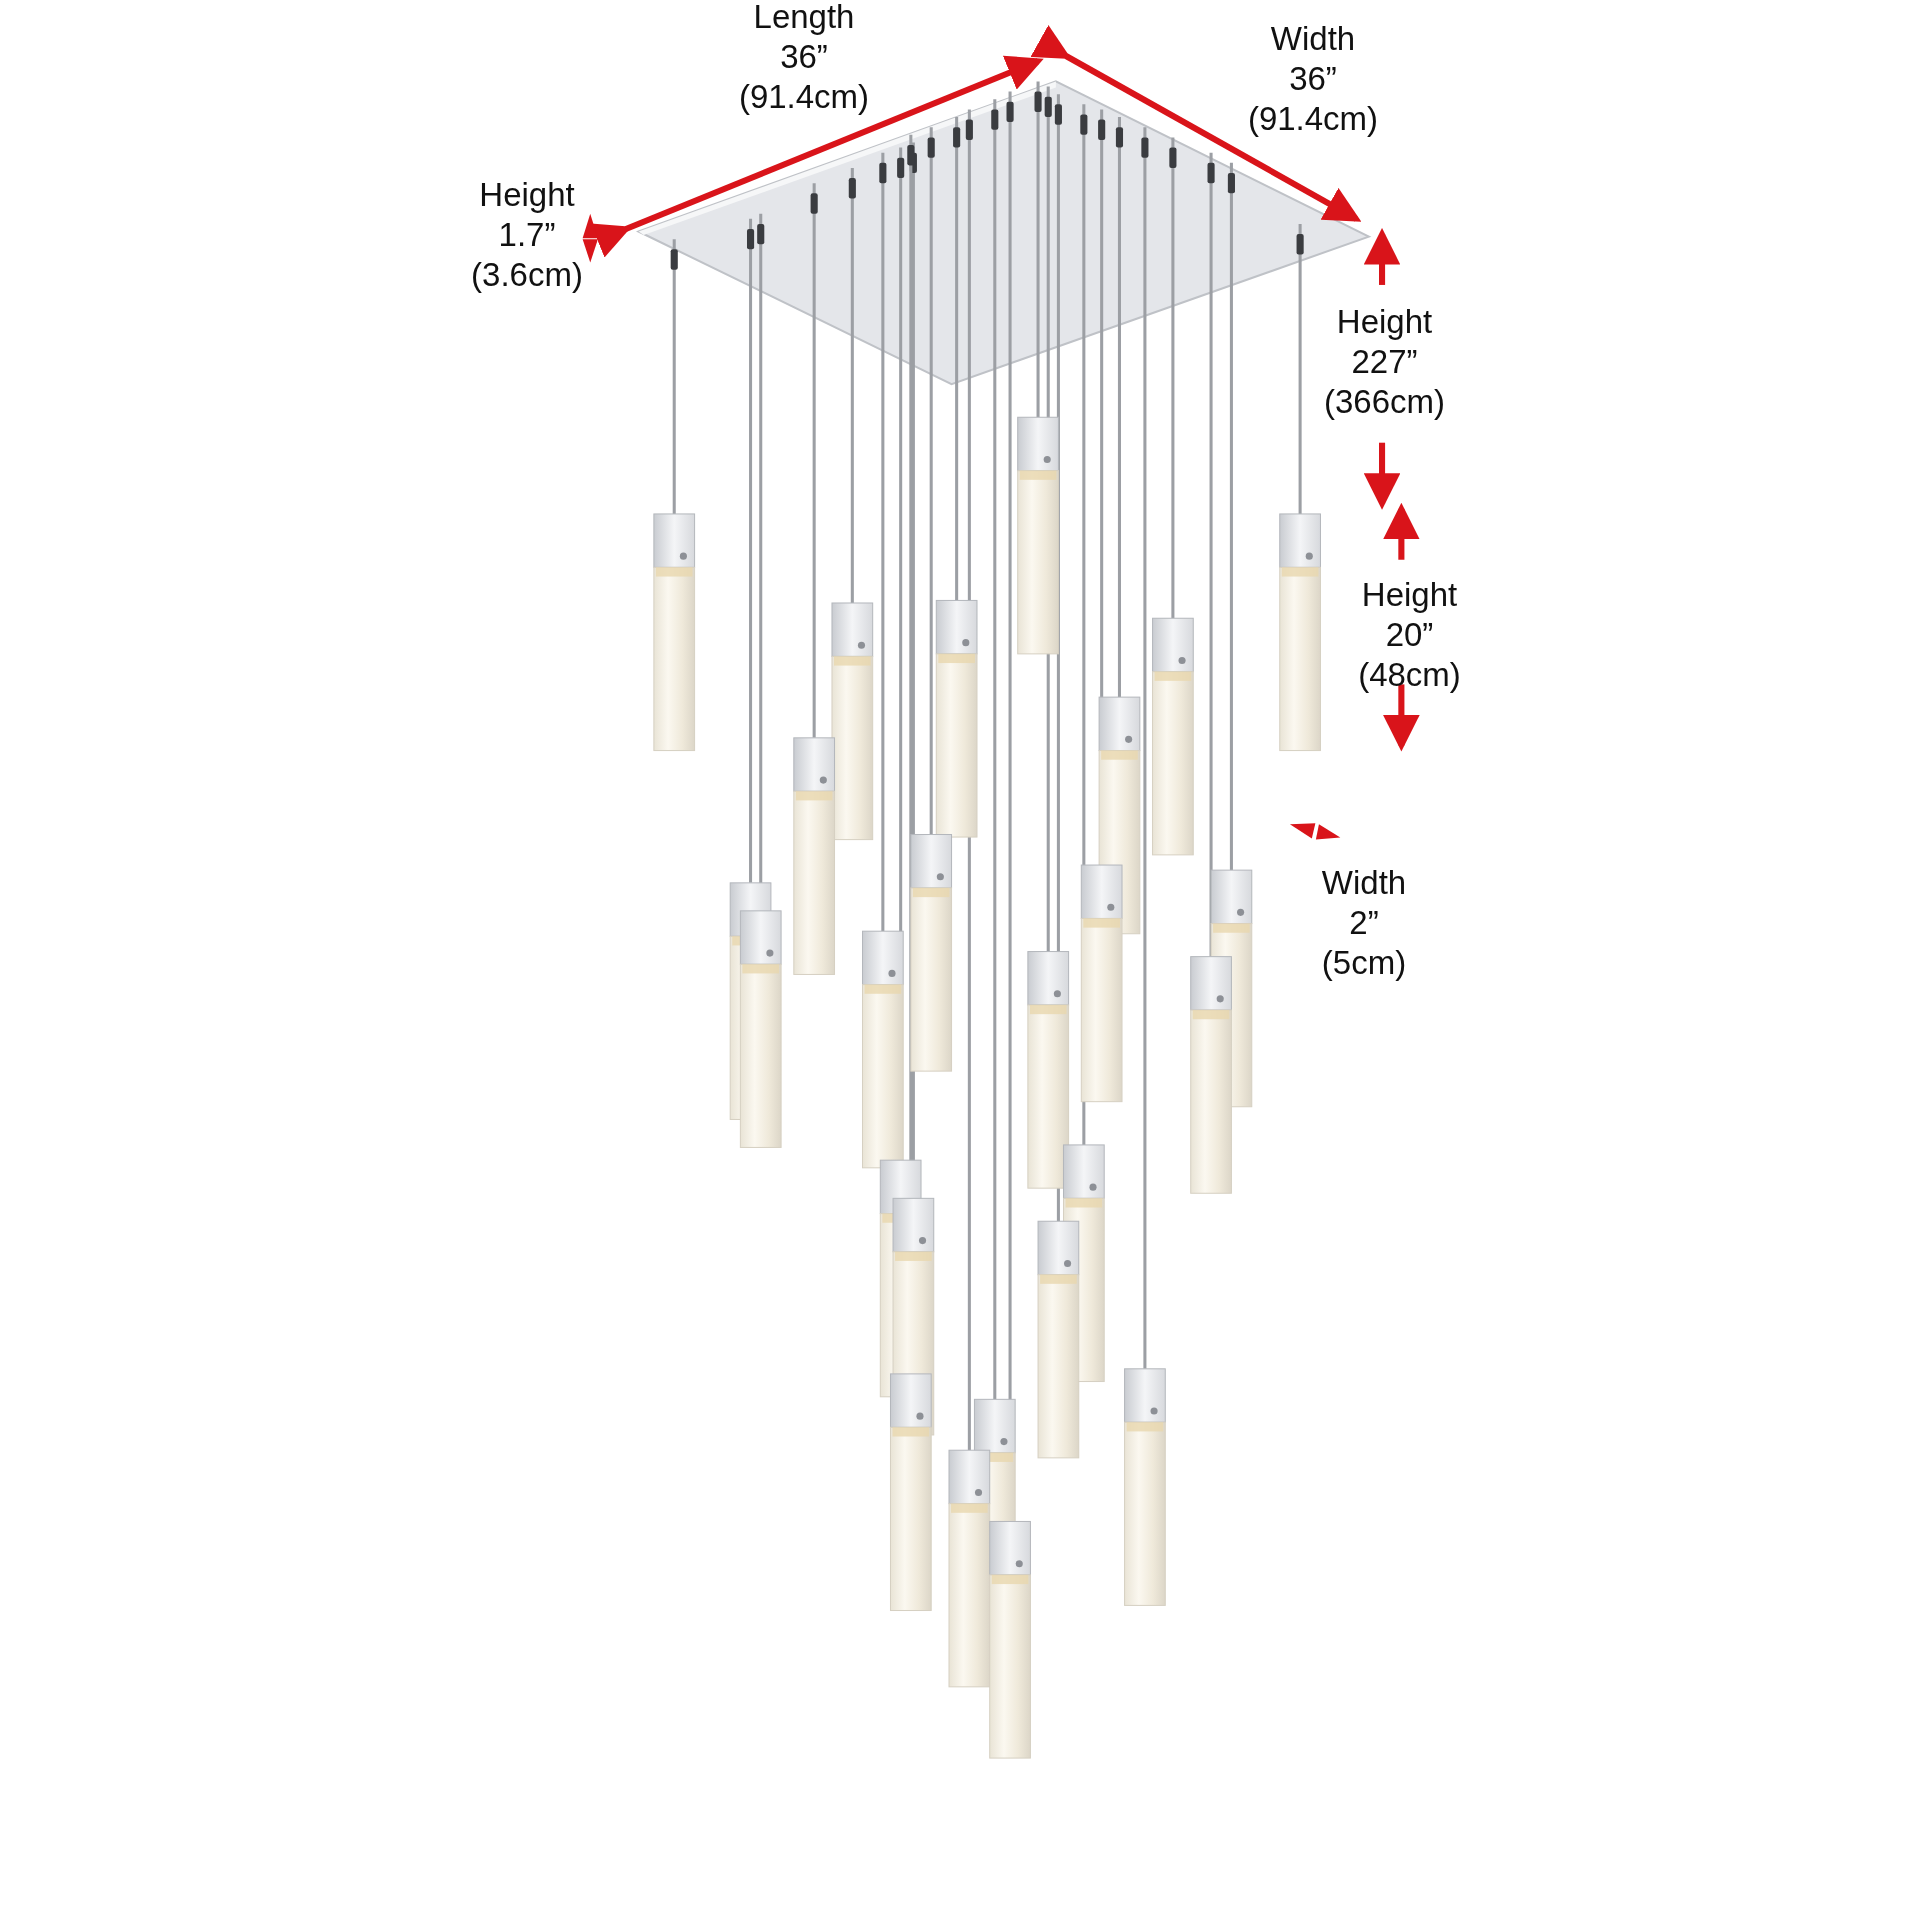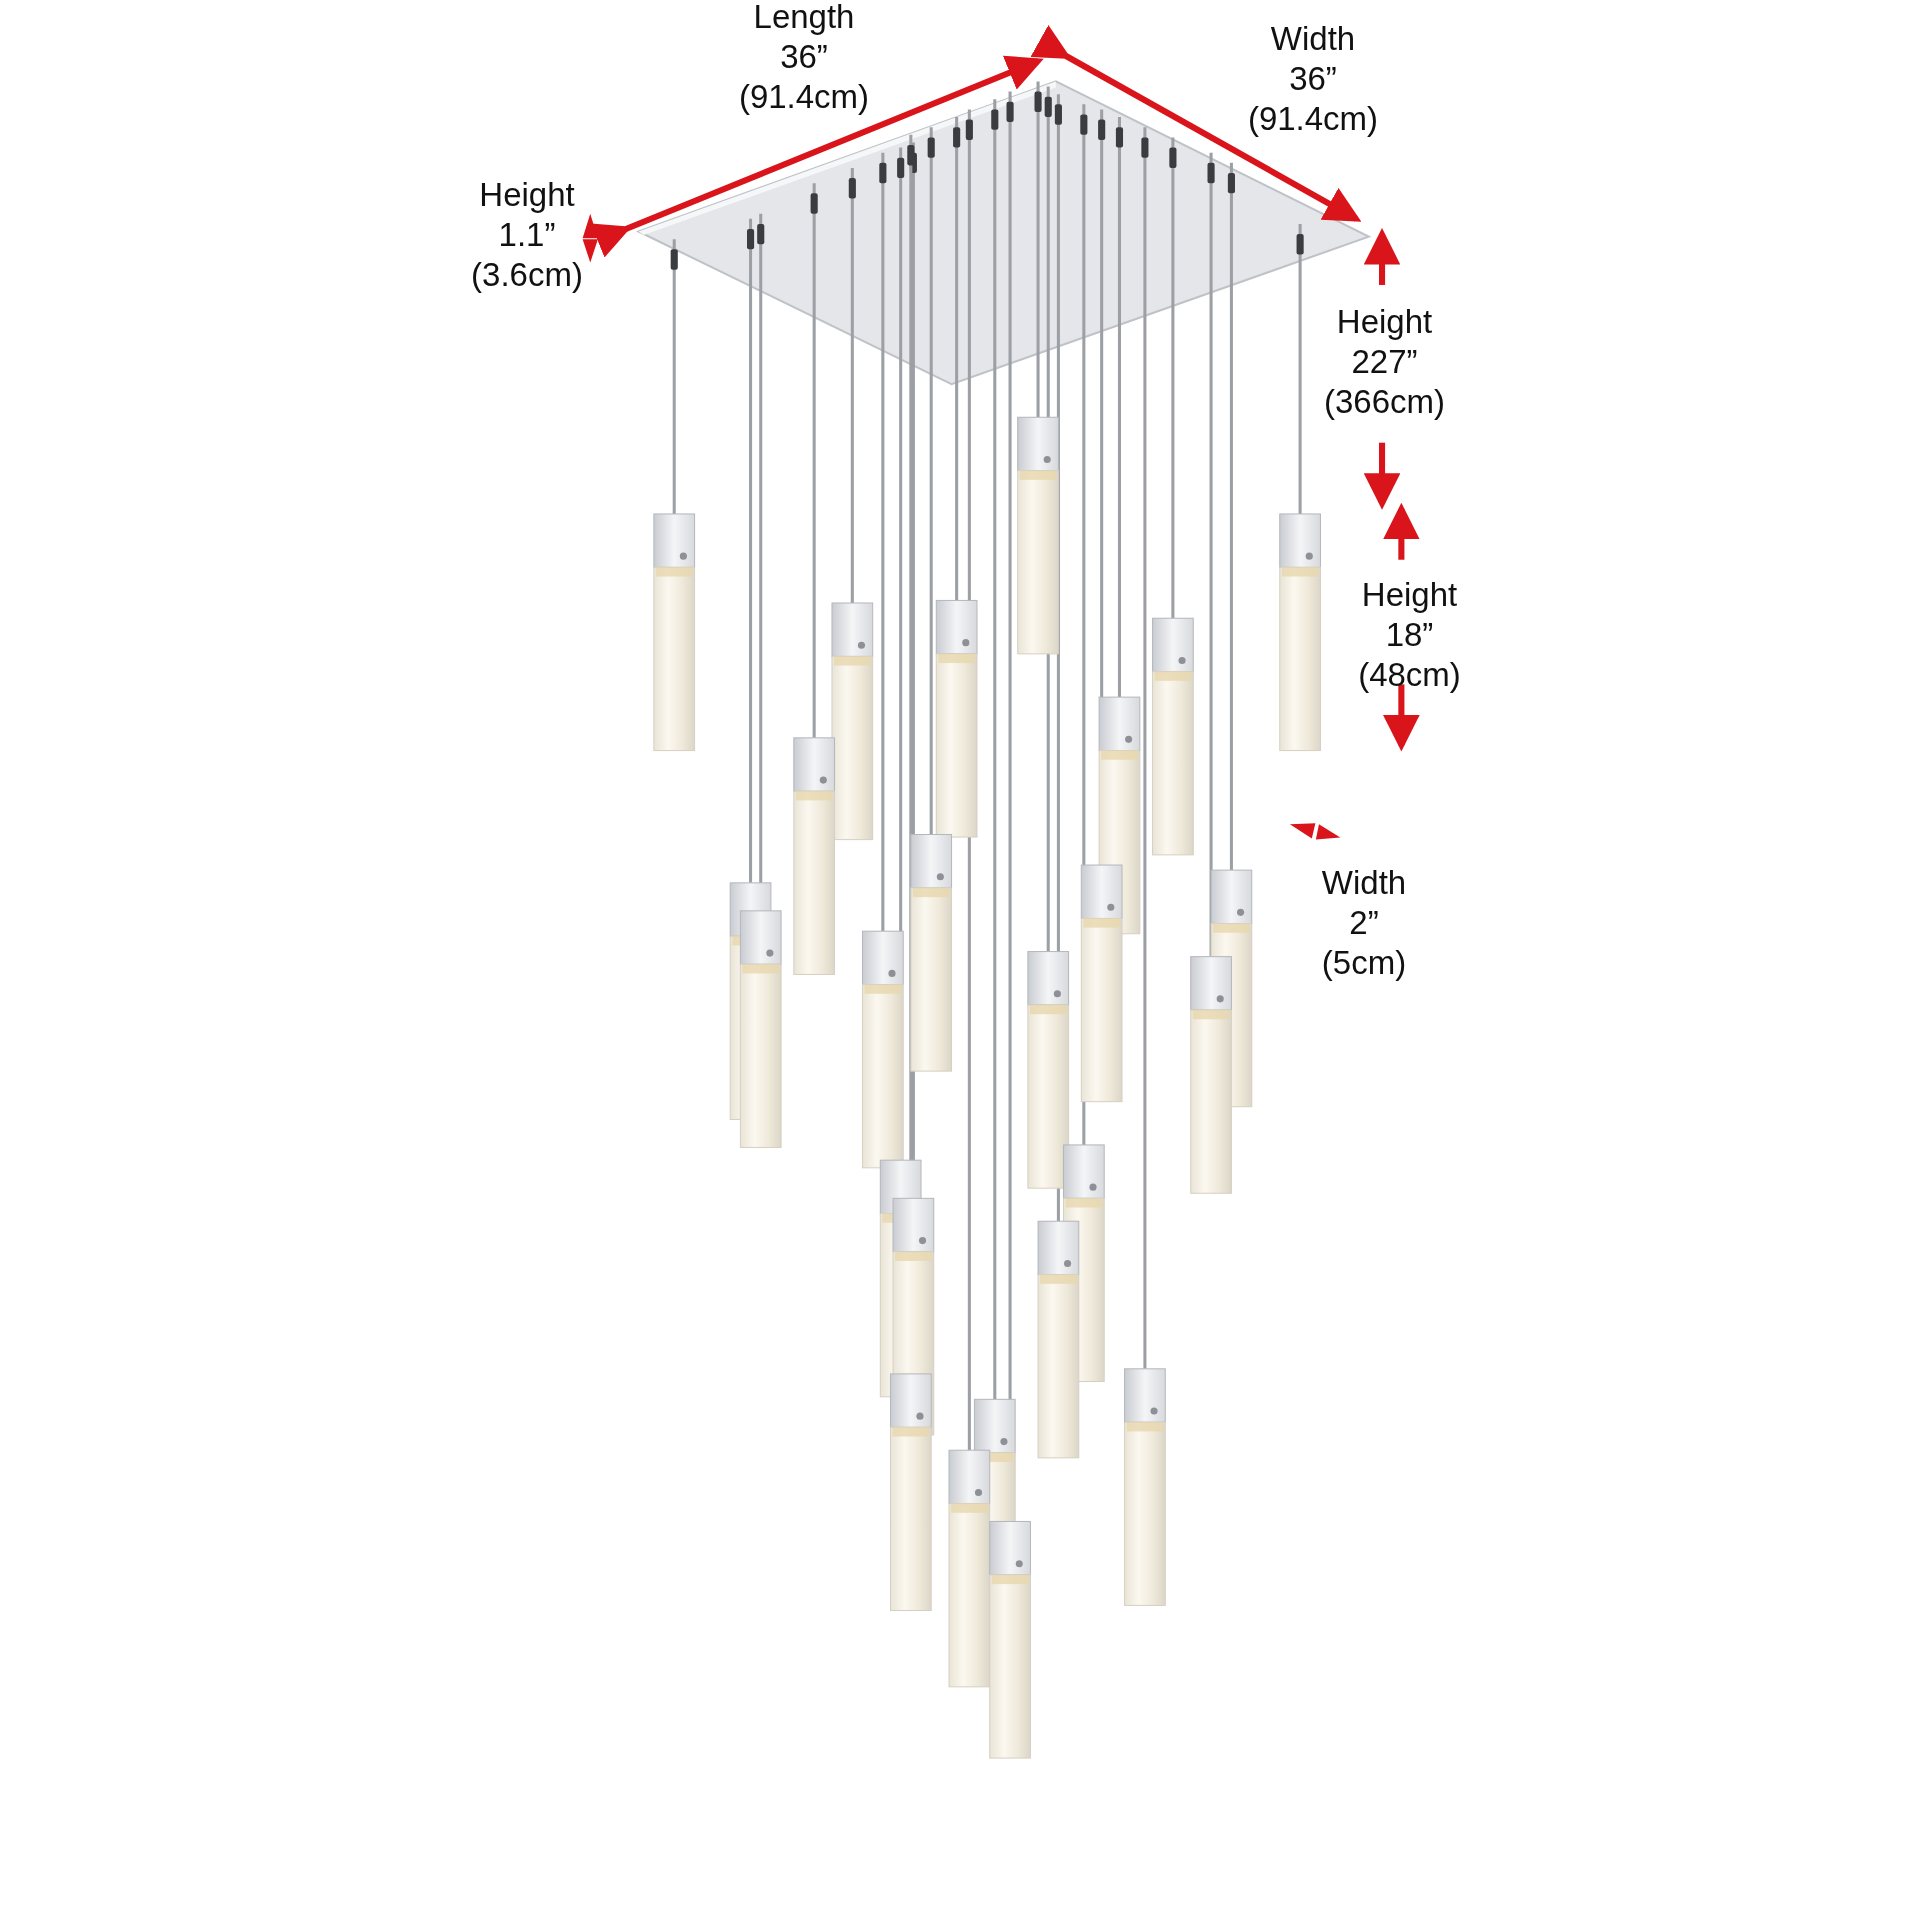--- a/index.html
+++ b/index.html
@@ -275,33 +275,33 @@
   </div>
 
   <div class="label" style="left:1206px; top:19.3px; width:214px;">
     <span>Width</span>
     <span>36”</span>
     <span>(91.4cm)</span>
   </div>
 
   <div class="label" style="left:448px; top:175px; width:158px;">
     <span>Height</span>
-    <span>1.1”</span>
+    <span>1.7”</span>
     <span>(3.6cm)</span>
   </div>
 
   <div class="label" style="left:1303px; top:302px; width:163px;">
     <span>Height</span>
     <span>227”</span>
     <span>(366cm)</span>
   </div>
 
   <div class="label" style="left:1333px; top:575px; width:153px;">
     <span>Height</span>
-    <span>18”</span>
+    <span>20”</span>
     <span>(48cm)</span>
   </div>
 
   <div class="label" style="left:1298px; top:863px; width:132px;">
     <span>Width</span>
     <span>2”</span>
     <span>(5cm)</span>
   </div>
 </div>
 

